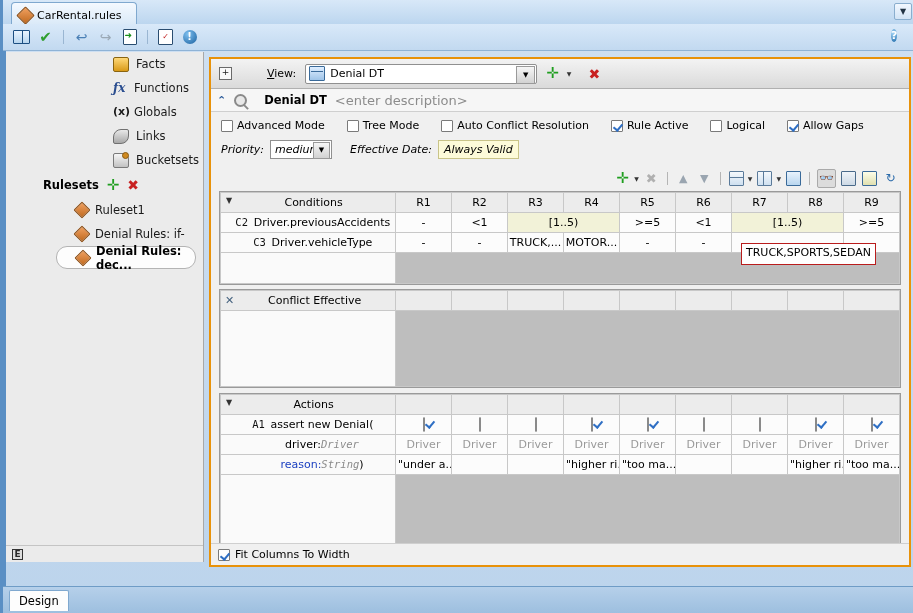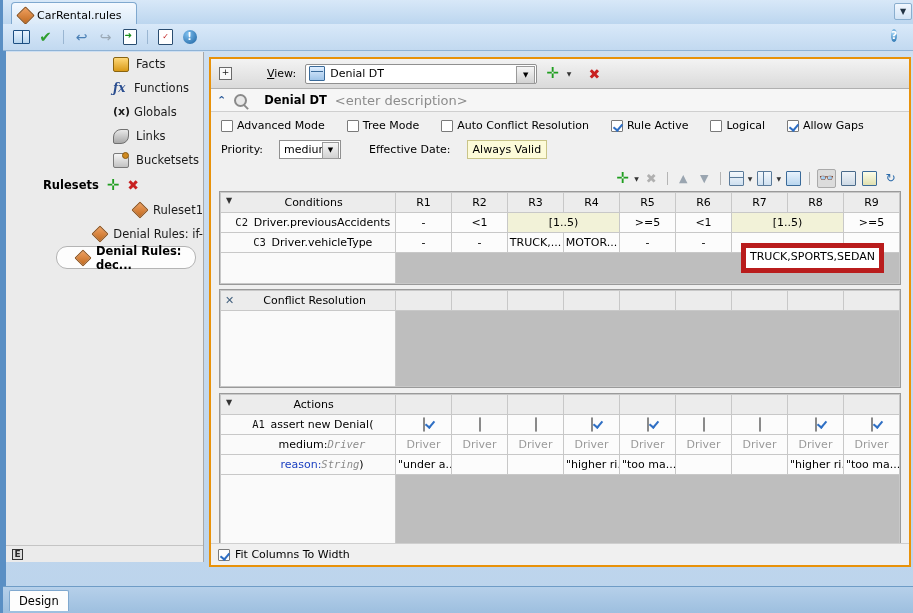--- a/index.html
+++ b/index.html
@@ -64,21 +64,21 @@
   .ico-help{width:16px;height:16px;border-radius:50%;
     background:radial-gradient(circle at 35% 30%,#9fd2f5,#2570ad);
     color:#fff;font-size:11px;font-weight:bold;text-align:center;line-height:16px;}
 
   
   .explorer{position:absolute;left:3px;top:52px;width:198px;height:510px;
     background:#ebebeb;border-right:1px solid #a8a8a8;box-sizing:border-box;
     overflow:hidden;}
   .exrow{height:24px;display:flex;align-items:center;padding-left:68px;gap:7px;
     font-size:11.5px;color:#1a1a1a;white-space:nowrap;}
-  .exrow.ind2{padding-left:52px;justify-content:flex-end;}
+  .exrow.ind2{padding-left:52px;}
   .exhdr{height:26px;display:flex;align-items:center;padding-left:37px;gap:8px;
     font-size:11.5px;font-weight:bold;color:#000;}
   .sel{margin-left:50px;padding-left:18px;height:23px;width:140px;box-sizing:border-box;
     background:#fdfdfd;border:1px solid #b4b4b4;border-radius:11px;
     display:flex;align-items:center;gap:7px;font-weight:bold;font-size:11.5px;}
   .explorer-foot{position:absolute;left:0;bottom:0;width:197px;height:16px;
     background:#ebebeb;border-top:1px solid #c4c4c4;display:flex;align-items:center;padding-left:6px;}
   .ico-e{font-size:9px;font-weight:bold;color:#2a2a2a;border:1px solid #333;
     width:9px;height:9px;line-height:8px;text-align:center;background:#ddd;}
 
@@ -135,21 +135,21 @@
   .dplace{color:#8c8c8c;font-size:13px;}
 
   .opts{background:#f0f0f0;padding:7px 0 0 10px;box-sizing:border-box;height:53px;}
   .optline{display:flex;align-items:center;gap:0;font-size:11px;}
   .cbwrap{display:flex;align-items:center;gap:4px;margin-right:22px;white-space:nowrap;}
   .cb{width:12px;height:12px;box-sizing:border-box;border:1px solid #7a7a7a;
     background:#fff;display:inline-block;position:relative;border-radius:1px;}
   .cb.on{background:#fff;}
   .cb.on:after{content:"";position:absolute;left:3px;top:1px;width:4px;height:7px;
     border:solid #2f6fc4;border-width:0 2px 2px 0;transform:rotate(40deg);}
-  .optline2{display:flex;align-items:center;gap:16px;margin-top:8px;font-size:11px;}
+  .optline2{display:flex;align-items:center;gap:6px;margin-top:8px;font-size:11px;font-style:italic;}
   .prsel{width:62px;height:19px;box-sizing:border-box;background:#fff;border:1px solid #909090;
     position:relative;font-size:11px;padding-left:4px;line-height:17px;}
   .prsel .arrow{position:absolute;right:1px;top:1px;width:15px;height:15px;
     background:linear-gradient(180deg,#f6f6f6,#d2d2d2);border:1px solid #9a9a9a;
     display:flex;align-items:center;justify-content:center;font-size:7px;}
   .effdate{background:#fdfbd9;border:1px solid #c9c488;padding:2px 5px;font-size:11px;}
 
   
   .gtool{height:26px;display:flex;align-items:center;justify-content:flex-end;
     gap:4px;padding-right:10px;box-sizing:border-box;background:#f0f0f0;}
@@ -187,21 +187,21 @@
   .secbtn{float:left;margin-left:5px;font-size:8px;color:#333;}
   .xicon{float:left;margin-left:4px;color:#45627f;font-weight:bold;font-size:11px;}
   .cellcb{width:12px;height:12px;margin:0 auto;box-sizing:border-box;
     border:1px solid #8a8a8a;background:#fff;position:relative;border-radius:1px;}
   .cellcb.on:after{content:"";position:absolute;left:3px;top:1px;width:4px;height:7px;
     border:solid #2f6fc4;border-width:0 2px 2px 0;transform:rotate(40deg);}
   .cellcb.dim{background:#ededed;}
   .greytxt{color:#9a9a9a;}
   .bluetxt{color:#1a3fc0;}
   .itl{font-style:italic;color:#8a8a8a;}
-  .editpop{position:absolute;background:#fff;border:5px solid #b91c1c;
+  .editpop{position:absolute;background:#fff;border:1px solid #b91c1c;
     font-size:11px;padding:2px 4px;white-space:nowrap;z-index:40;}
 
   .foot{position:absolute;left:0;bottom:0;width:100%;height:22px;background:#f0f0f0;
     border-top:1px solid #cfcfcf;display:flex;align-items:center;gap:5px;padding-left:7px;box-sizing:border-box;}
 
   
   .bottombar{position:absolute;left:0;bottom:0;width:913px;height:26px;
     background:linear-gradient(180deg,#b6d0ea,#9dbfdf);border-top:1px solid #6f9cc6;}
   .dtab{position:absolute;left:6px;top:3px;height:21px;padding:3px 9px 0 9px;
     background:#fdfdfd;border:1px solid #7fa8cf;border-bottom:none;
@@ -474,21 +474,21 @@
             <col>
             <col>
             <col>
             <col>
             <col>
         </colgroup>
         <tbody>
             <tr class="colhdr">
           <td class="lblcell">
             <span class="xicon">✕</span>
-            <span>Conflict Resolution</span>
+            <span>Conflict Effective</span>
           </td>
           <td></td>
               <td></td>
           <td></td>
               <td></td>
           <td></td>
               <td></td>
           <td></td>
               <td></td>
           <td></td>
@@ -540,21 +540,21 @@
           <td class="white"><span class="cellcb dim"></span></td>
           <td class="white"><span class="cellcb on"></span></td>
           <td class="white"><span class="cellcb on"></span></td>
           <td class="white"><span class="cellcb dim"></span></td>
           <td class="white"><span class="cellcb dim"></span></td>
           <td class="white"><span class="cellcb on"></span></td>
           <td class="white"><span class="cellcb on"></span></td>
         </tr>
         <tr>
           <td class="rowlbl lblcell" style="padding-left:28px !important">
-            <span class="cname">medium:</span><span class="itl">Driver</span>
+            <span class="cname">driver:</span><span class="itl">Driver</span>
           </td>
           <td class="white greytxt">Driver</td>
           <td class="white greytxt">Driver</td>
           <td class="white greytxt">Driver</td>
           <td class="white greytxt">Driver</td>
           <td class="white greytxt">Driver</td>
           <td class="white greytxt">Driver</td>
           <td class="white greytxt">Driver</td>
           <td class="white greytxt">Driver</td>
           <td class="white greytxt">Driver</td>

